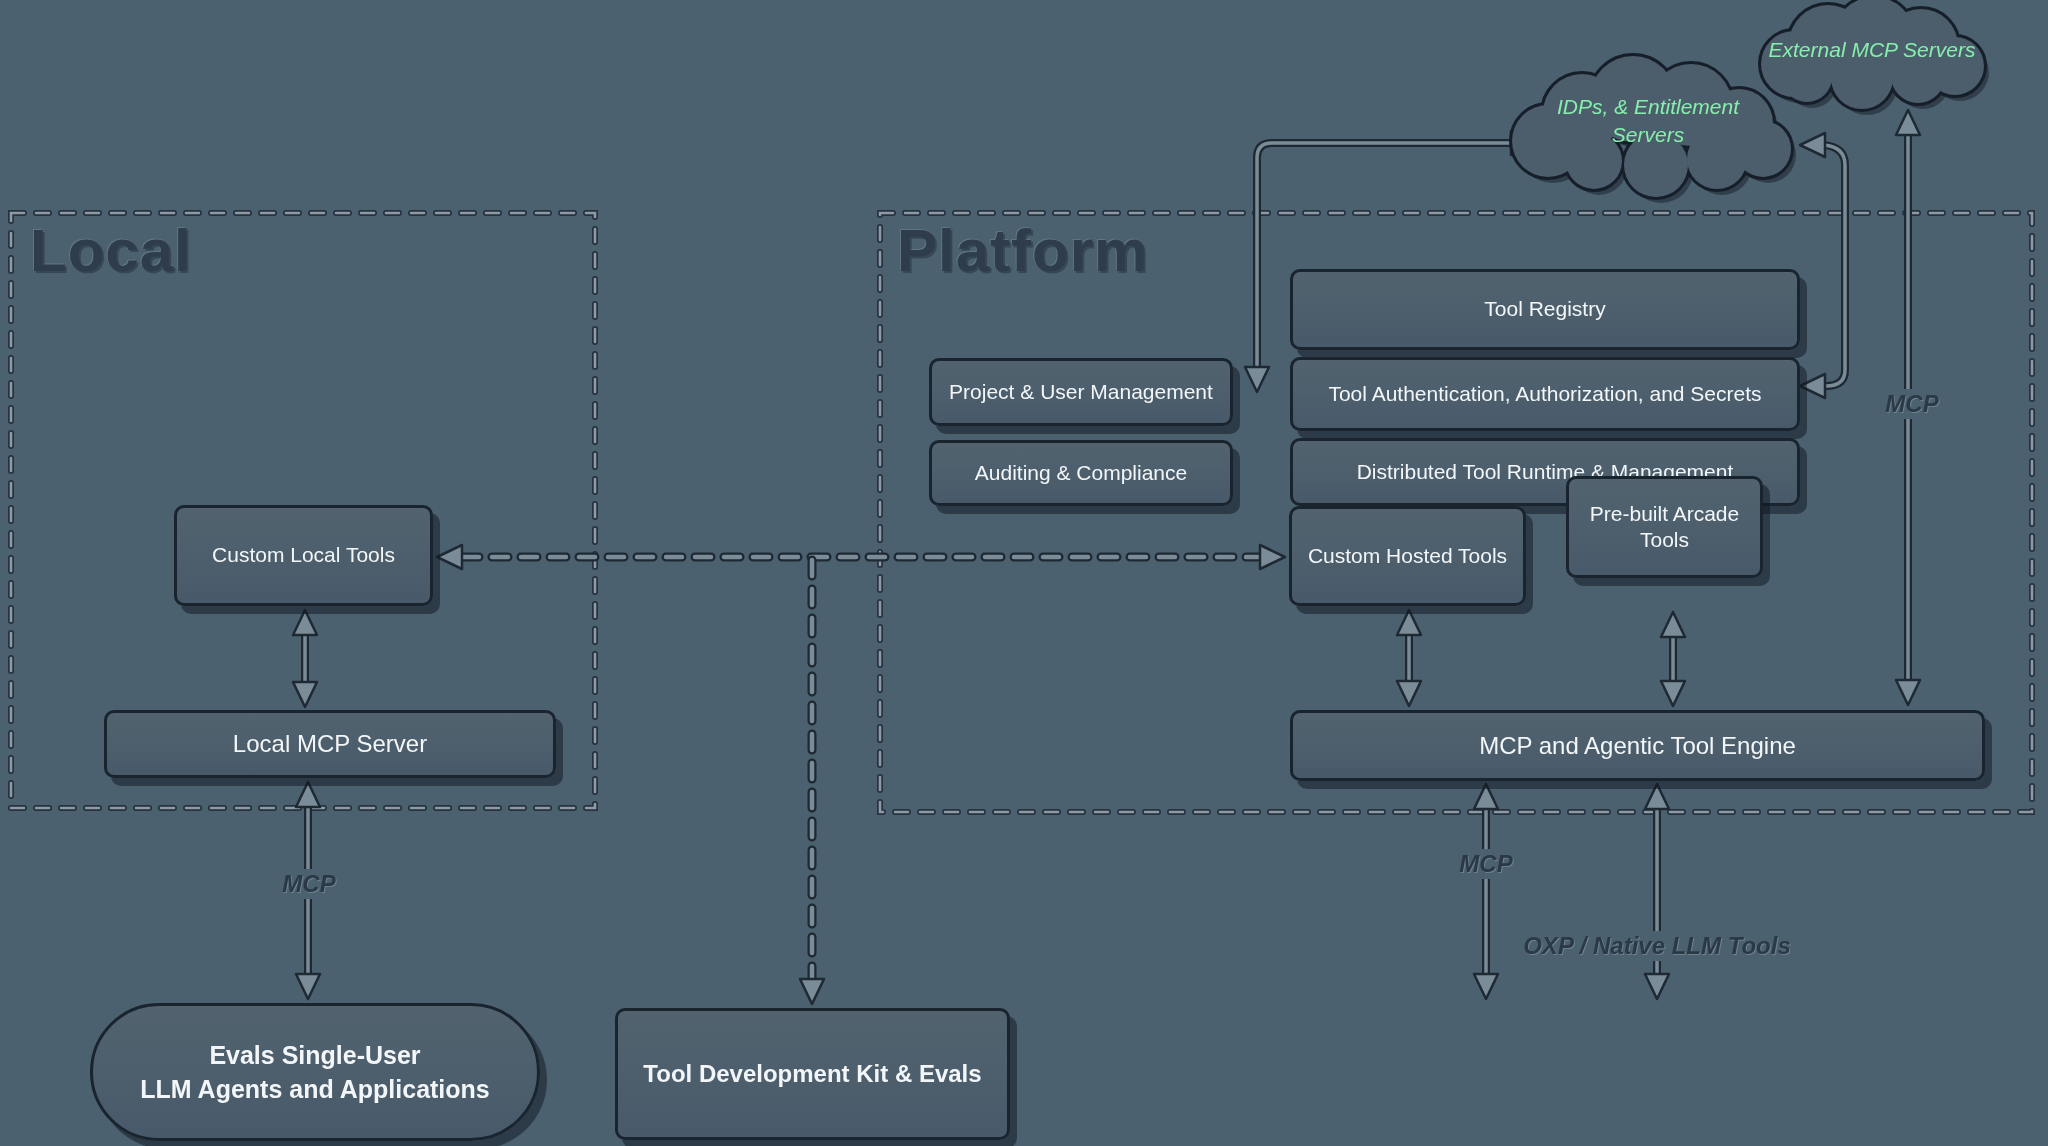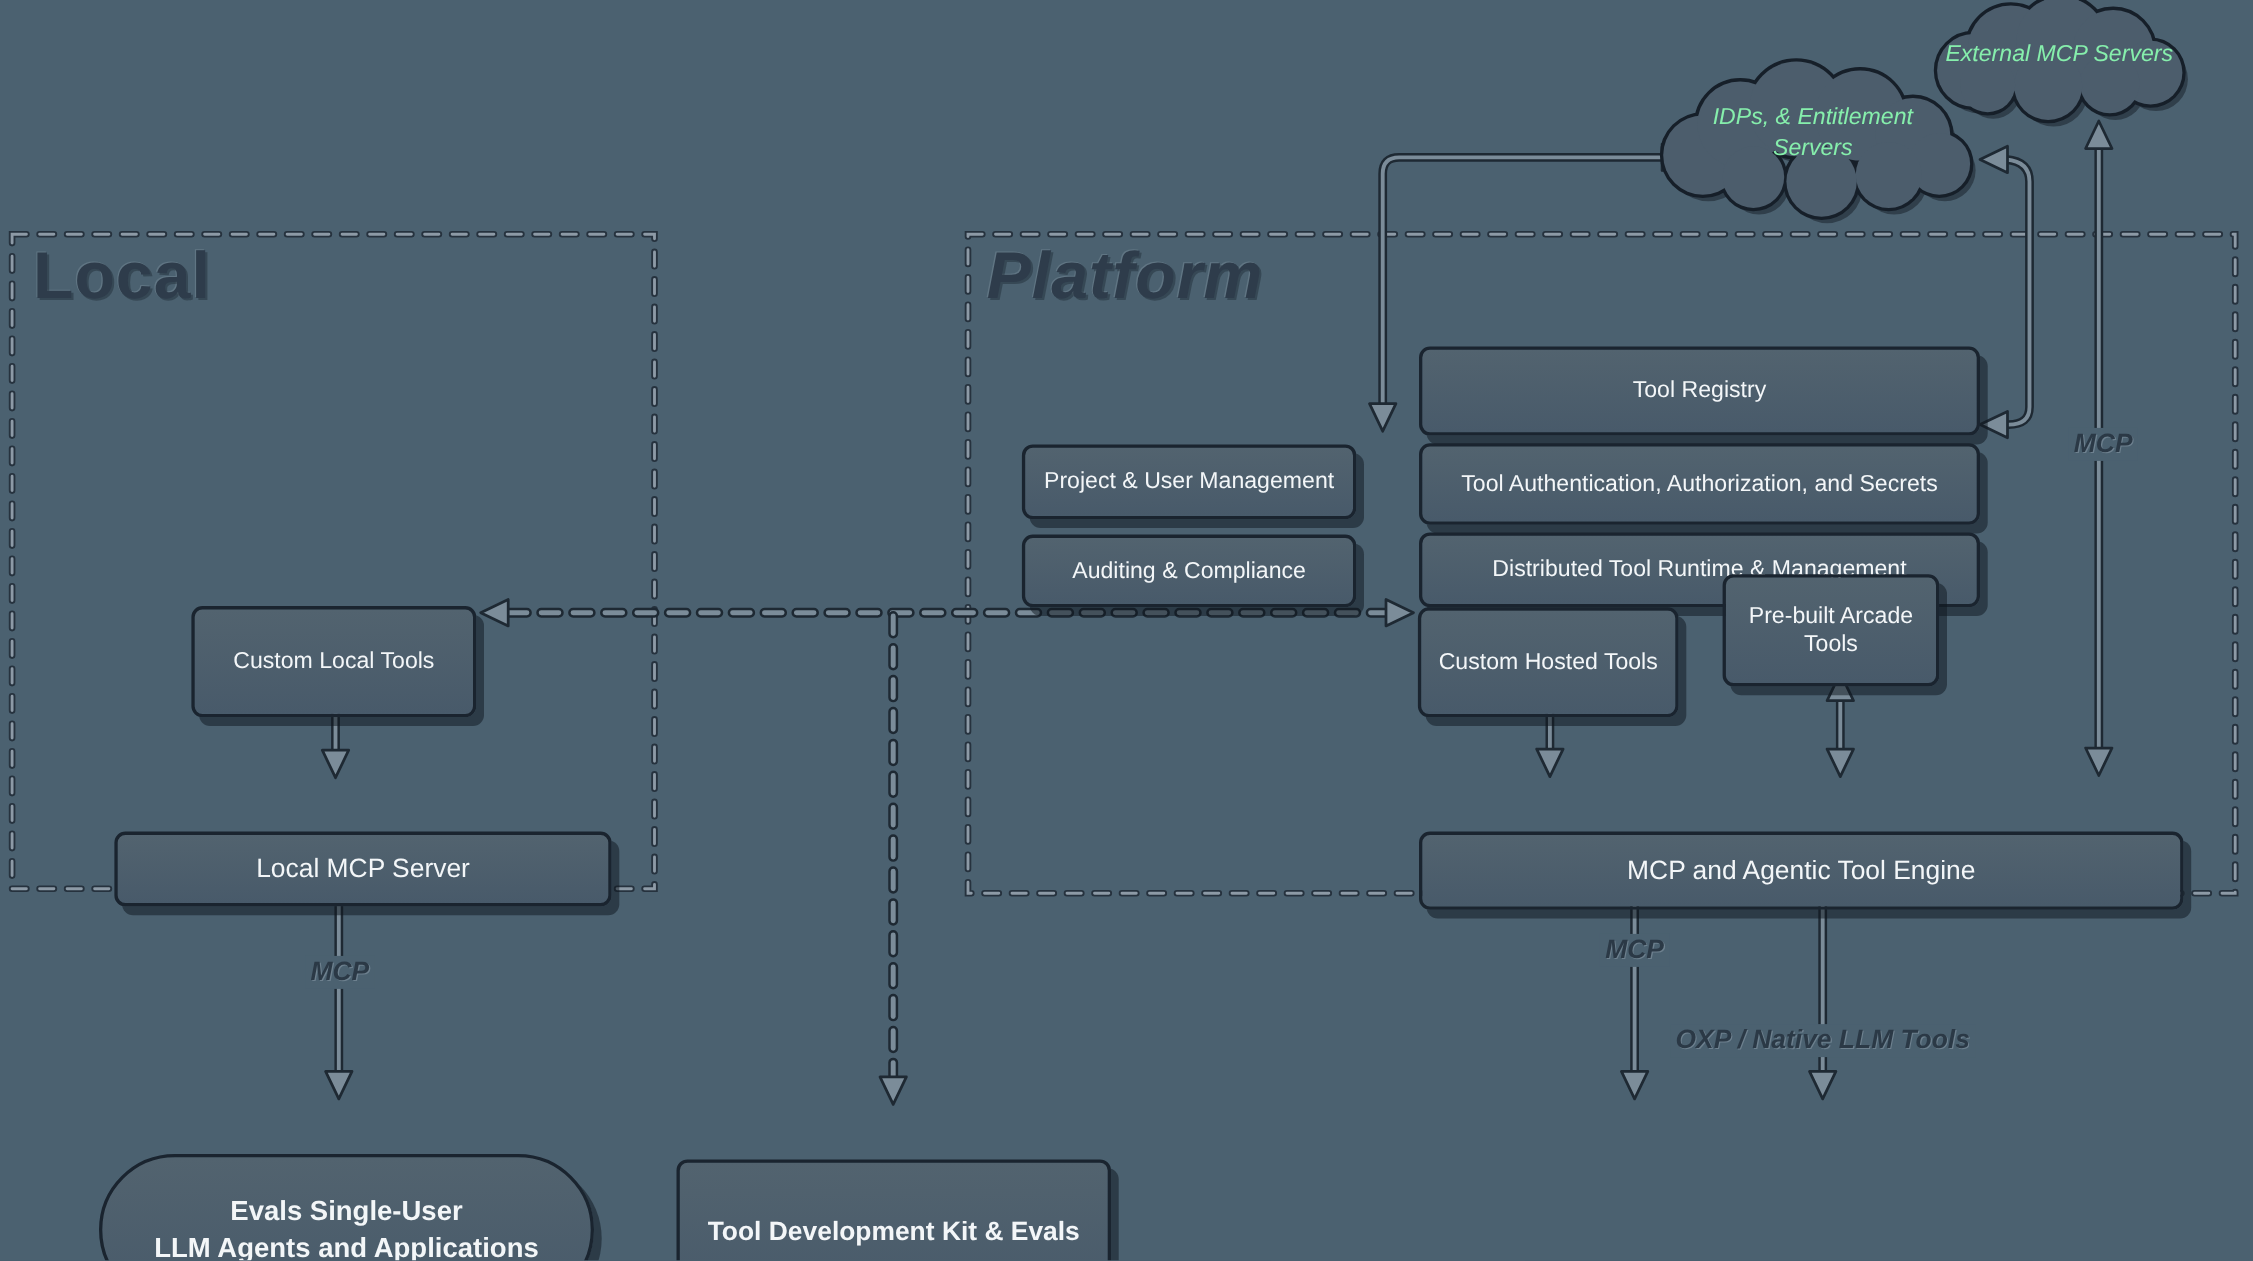--- a/index.html
+++ b/index.html
@@ -9,21 +9,21 @@
 
   .region-title{position:absolute;font-size:60px;font-weight:800;color:#2e3c4b;
     letter-spacing:1px;
     text-shadow:2px 2px 0 rgba(17,25,34,.35), -1px -1px 0 rgba(175,190,202,.22);}
 
   .box,.pill{position:absolute;display:flex;flex-direction:column;align-items:center;
     justify-content:center;text-align:center;color:#f3f6f8;
     background:linear-gradient(180deg,#52636f 0%,#485a6a 100%);
     border:3px solid #1a242f;border-radius:10px;
     box-shadow:7px 8px 0 rgba(14,21,29,.5);
-    font-size:21px;line-height:1.25;padding:4px 8px;box-sizing:border-box;margin-top:46px;}
+    font-size:21px;line-height:1.25;padding:4px 8px;box-sizing:border-box;}
   .pill{border-radius:80px;font-weight:700;font-size:25px;line-height:1.38;}
   .bold{font-weight:700;font-size:24px;}
 
   .cloud-label{position:absolute;transform:translate(-50%,-50%);color:#86efac;
     font-style:italic;font-weight:500;font-size:21px;line-height:1.35;
     text-align:center;white-space:nowrap;}
 
   .conn-label{position:absolute;transform:translate(-50%,-50%);
     font-style:italic;font-weight:700;font-size:24px;color:#2b3946;
     background:#4b6170;padding:1px 5px;white-space:nowrap;
@@ -171,21 +171,21 @@
           <circle cx="1739" cy="123" r="34" fill="#4c5d6c"></circle>
           <circle cx="1763" cy="149" r="28" fill="#4c5d6c"></circle>
           <circle cx="1717" cy="159" r="30" fill="#4c5d6c"></circle>
           <circle cx="1656" cy="165" r="32" fill="#4c5d6c"></circle>
           <circle cx="1594" cy="161" r="28" fill="#4c5d6c"></circle>
         </g>
       </g>
     </svg>
 
   <div class="region-title" style="left:30px;top:216px;">Local</div>
-  <div class="region-title" style="left:897px;top:216px;font-style:italic;">Platform</div>
+  <div class="region-title" style="left:897px;top:216px;">Platform</div>
 
   <div class="cloud-label" style="left:1872px;top:50px;">External MCP Servers</div>
   <div class="cloud-label" style="left:1648px;top:121px;">
     <div>IDPs, &amp; Entitlement</div>
     <div>Servers</div>
   </div>
 
   <div class="box" style="left:1290px;top:269px;width:510px;height:81px;">Tool Registry</div>
   <div class="box" style="left:1290px;top:357px;width:510px;height:74px;">Tool Authentication, Authorization, and Secrets</div>
   <div class="box" style="left:1290px;top:438px;width:510px;height:68px;">Distributed Tool Runtime &amp; Management</div>

